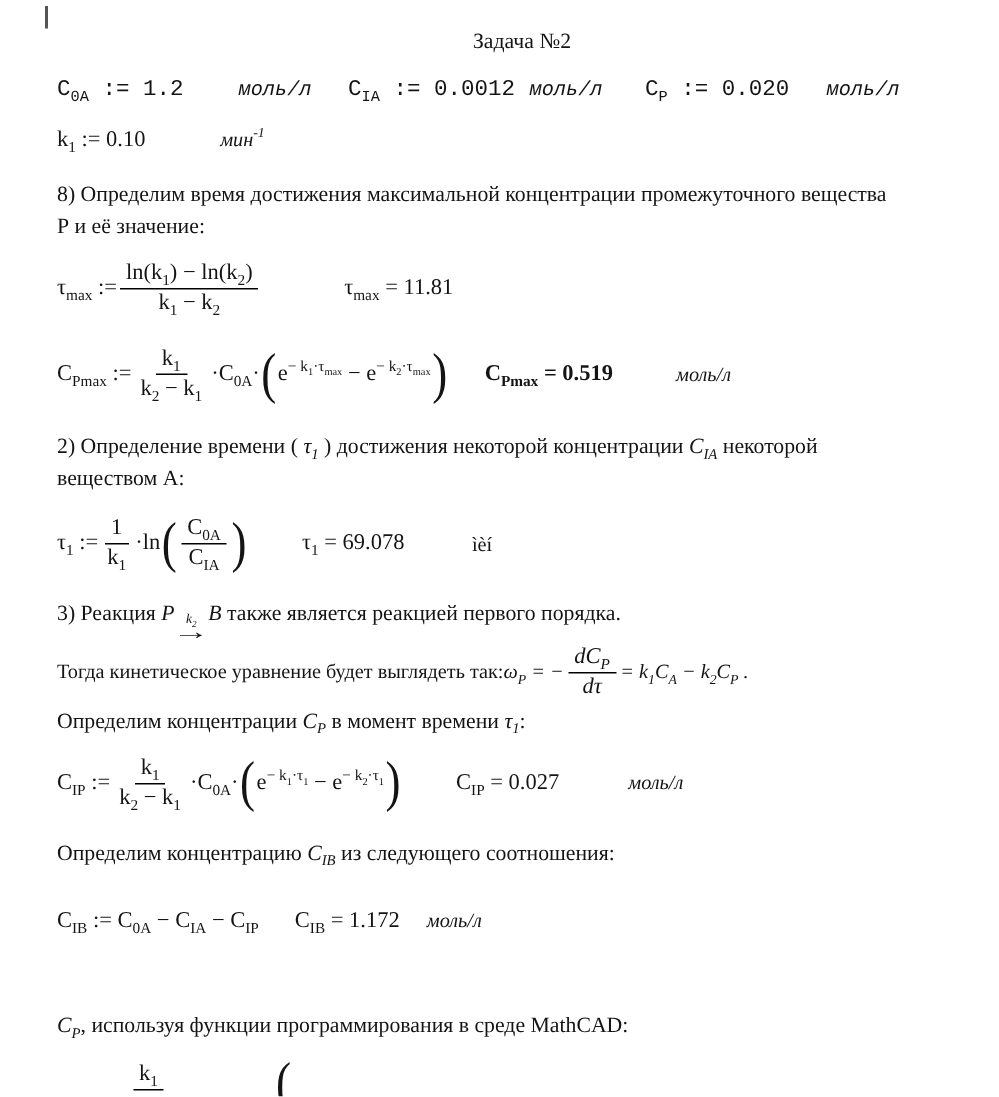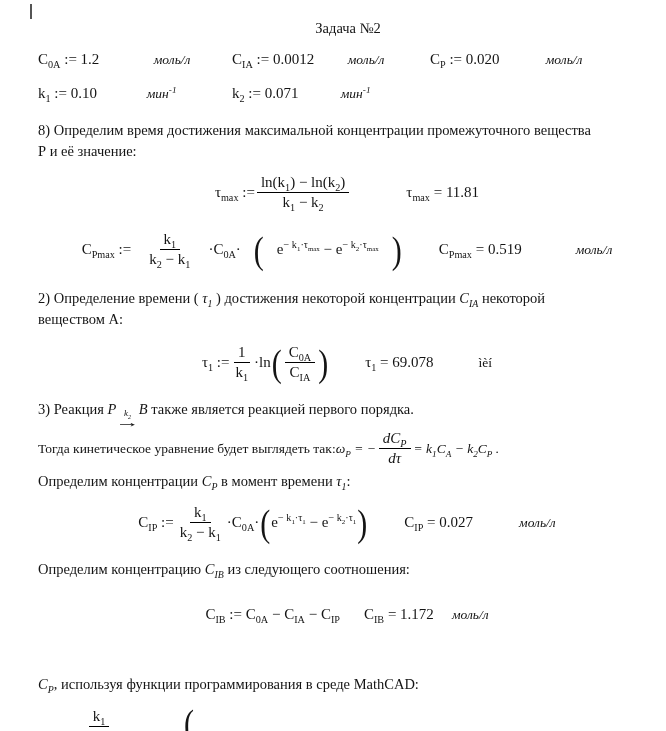--- a/index.html
+++ b/index.html
@@ -10,53 +10,53 @@
     color:#141414;
     font-family:"Liberation Serif","DejaVu Serif",serif;
     overflow:hidden;
   }
   .content{padding:20px 10px 0 38px;}
   .title{font-size:14.5px;text-align:center;width:620px;}
   .cursor-mark{position:absolute;left:30px;top:4px;width:2px;height:15px;background:#555;}
 
   .grid3{display:grid;grid-template-columns:194px 198px 1fr;}
   .grid2{display:grid;grid-template-columns:194px 1fr;}
-  .r1{margin-top:14px;font-size:15px;}
+  .r1{margin-top:14px;font-size:15px;font-family:Liberation Mono, monospace;}
   .r2{margin-top:17px;font-size:15px;}
   .def-expr{display:inline-block;min-width:112px;}
   .r2 .def-expr{min-width:105px;}
   .unit{font-style:italic;font-size:13.5px;}
 
   .para{font-size:14.5px;line-height:21px;margin:0;}
   .p1{margin-top:18px;}
   .p2{margin-top:20px;}
   .p3{margin-top:18px;}
   .p3l2{display:flex;align-items:center;white-space:nowrap;font-size:13.5px;line-height:normal;margin-top:3px;}
   .p3l3{margin-top:4px;}
   .pcib{margin-top:18px;}
   .p4{margin-top:30px;}
 
-  .m-row{display:flex;align-items:center;font-size:15px;justify-content:center;}
+  .m-row{display:flex;align-items:center;font-size:15px;}
   .frac{display:inline-flex;flex-direction:column;align-items:center;text-align:center;margin:0 2px;}
   .frac .num{padding:0 4px 1px;border-bottom:1px solid #000;}
   .frac .den{padding:1px 4px 0;}
   .ifrac{font-size:15px;margin:0 3px;}
   .bigp{font-size:30px;font-weight:400;transform:scaleY(1.25);display:inline-block;line-height:30px;margin:0 1px;}
   .imath{font-style:italic;}
   sub{font-size:.68em;line-height:0;}
   sup{font-size:.68em;line-height:0;}
 
   #f-taumax{margin-top:12px;}
-  #f-cpmax{margin-top:20px;gap:12px;}
+  #f-cpmax{margin-top:20px;}
   #f-tau1{margin-top:14px;}
   #f-cip{margin-top:12px;}
   #f-cib{margin-top:26px;}
 
   .res-taumax{margin-left:55px;}
-  .res-cpmax{margin-left:24px;}
+  .res-cpmax{margin-left:24px;font-weight:bold;}
   .unit-cpmax{margin-left:42px;}
   .res-tau1{margin-left:36px;}
   .unit-tau1{margin-left:45px;font-style:normal;}
   .res-cip{margin-left:36px;}
   .unit-cip{margin-left:46px;}
   .res-cib{margin-left:24px;}
   .unit-cib{margin-left:18px;}
 
   .rx-arrow{display:inline-flex;flex-direction:column;align-items:center;vertical-align:-2px;margin:0 4px;}
   .rx-label{font-size:9px;line-height:8px;font-style:italic;}
@@ -86,24 +86,20 @@
       </div>
       <div>
         <span class="def-expr">C<sub>P</sub> := 0.020</span>
         <span class="unit">моль/л</span>
       </div>
     </div>
 
     <div class="grid2 r2">
       <div>
         <span class="def-expr">k<sub>1</sub> := 0.10</span>
-        <span class="unit">мин<sup>-1</sup></span>
-      </div>
-      <div>
-        <span class="def-expr">k<sub>2</sub> := 0.071</span>
         <span class="unit">мин<sup>-1</sup></span>
       </div>
     </div>
 
     <p class="para p1">
       <span>8) Определим время достижения максимальной концентрации промежуточного вещества</span><br>
       <span>Р и её значение:</span>
     </p>
 
     <div class="m-row" id="f-taumax">

